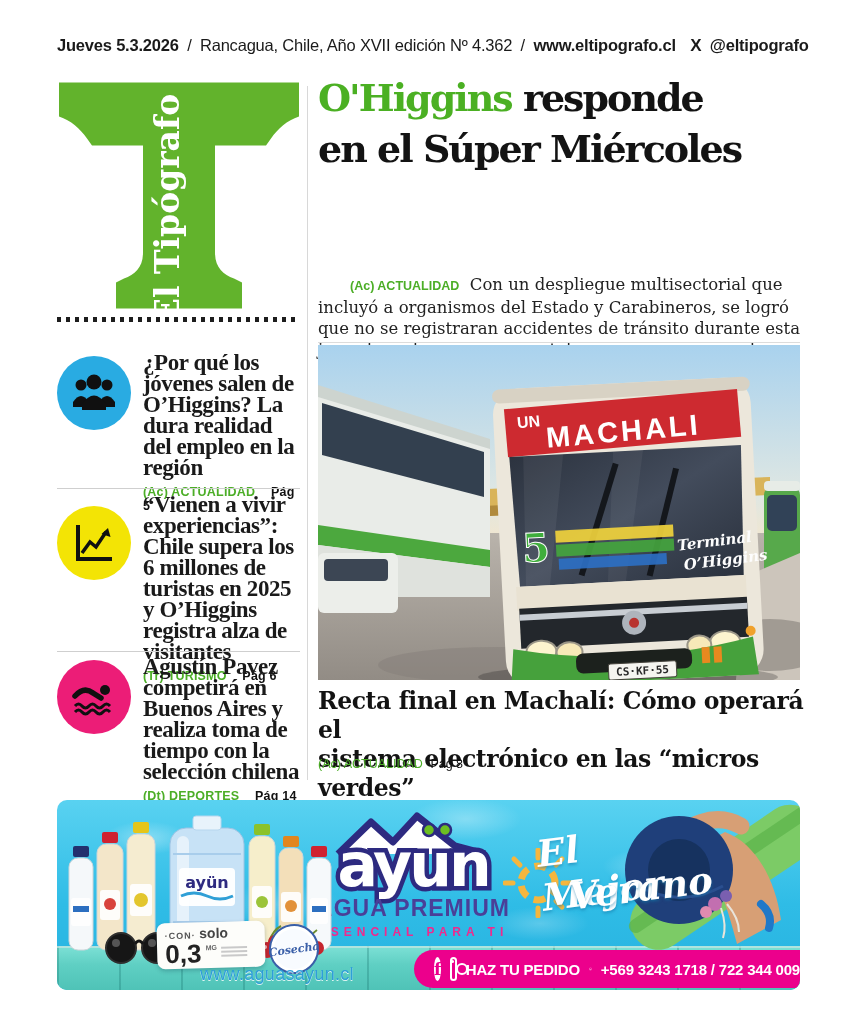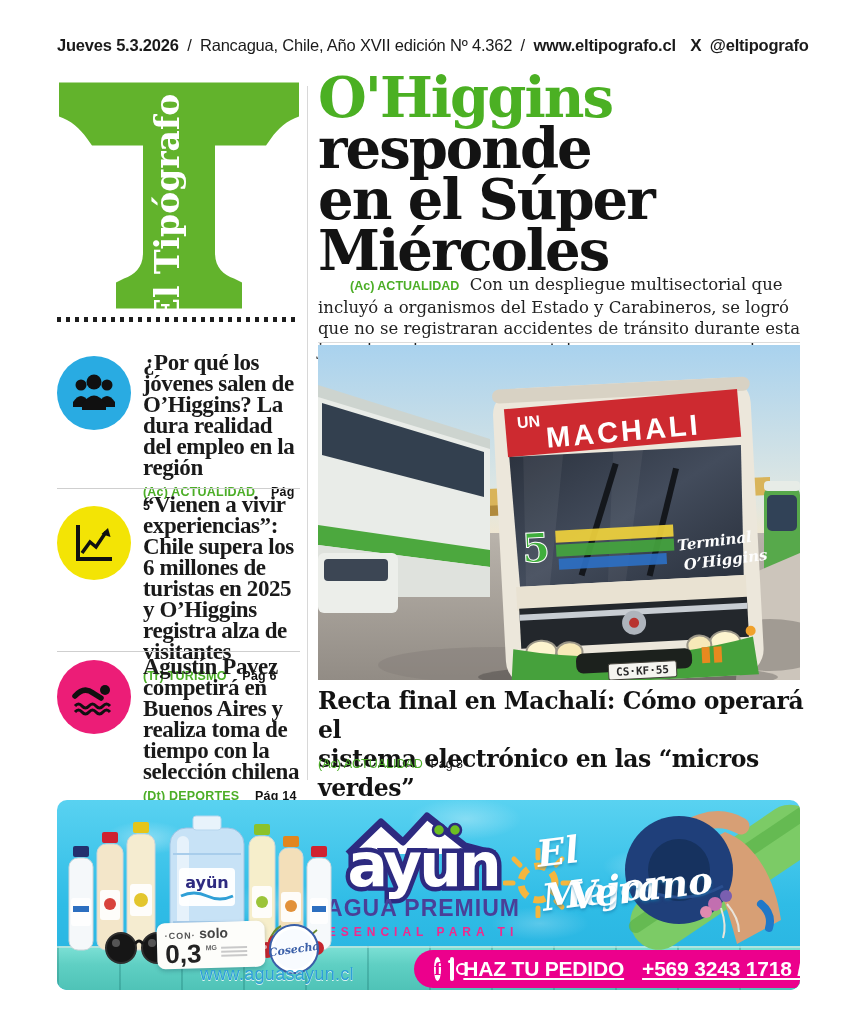--- a/index.html
+++ b/index.html
@@ -22,21 +22,21 @@
   .t-circle{position:absolute;left:0;top:4px;width:74px;height:74px;border-radius:50%;
             display:flex;align-items:center;justify-content:center;}
   .t-text{margin-left:86px;font-weight:bold;font-size:23px;line-height:21px;
           font-family:Liberation Serif, serif;letter-spacing:-.4px;}
   .kicker{font-size:12.5px;font-weight:bold;letter-spacing:.2px;margin-left:86px;margin-top:7px;}
   .kicker .code,.kicker .sec{color:#4cae27;}
   .kicker .pg{color:#111;margin-left:12px;}
   
   .mainhead{position:absolute;left:318px;top:72px;width:500px;
             font-family:"DejaVu Serif",serif;font-weight:bold;
-            font-size:56px;line-height:51px;letter-spacing:-2px;color:#131313;}
+            font-size:38px;line-height:51px;letter-spacing:-2px;color:#131313;}
   .mainhead .grn{color:#4bb023;}
   
   .lead{position:absolute;left:318px;top:257px;width:486px;font-family:"DejaVu Serif",serif;
         font-size:16.5px;line-height:21px;color:#222;}
   .lead .lk{font-family:"Liberation Sans",sans-serif;font-weight:bold;font-size:12.5px;color:#4cae27;margin-left:32px;}
   .lead .pref{font-family:"Liberation Sans",sans-serif;font-weight:bold;font-size:12.5px;color:#4cae27;}
   .rule-above-photo{position:absolute;left:318px;top:342px;width:482px;height:1px;background:#dcdcdc;}
   .photo{position:absolute;left:318px;top:345px;width:482px;height:335px;overflow:hidden;}
   
   .head2{position:absolute;left:318px;top:687px;width:500px;font-family:"DejaVu Serif",serif;
@@ -68,30 +68,30 @@
   .ad-card .l1 .solo{font-size:14px;font-weight:bold;text-transform:lowercase;letter-spacing:0;color:#444;}
   .ad-card .val{font-size:26px;font-weight:bold;color:#222;line-height:24px;display:inline-block;}
   .ad-card .unit{display:inline-block;vertical-align:top;font-size:7px;font-weight:bold;color:#666;line-height:8px;margin-top:3px;}
   .ad-card .lines{display:inline-block;vertical-align:top;margin-top:4px;}
   .ad-card .lines i{display:block;width:26px;height:2px;background:#c9c9c9;margin:2px 0;}
   .stamp{position:absolute;left:212px;top:124px;width:46px;height:46px;border-radius:50%;
          border:2px solid #3a5fa8;background:#f8fbff;transform:rotate(-8deg);
          display:flex;align-items:center;justify-content:center;
          font-family:"DejaVu Serif",serif;font-style:italic;font-weight:bold;font-size:11px;color:#3a5fa8;
          box-shadow:inset 0 0 0 3px #fff;}
-  .ayun-wrap{position:absolute;left:266px;top:8px;width:200px;height:140px;}
+  .ayun-wrap{position:absolute;left:256px;top:8px;width:200px;height:140px;}
   .sunscript{position:absolute;left:446px;top:14px;width:200px;height:120px;color:#fff;
              font-family:"DejaVu Serif",serif;font-style:italic;font-weight:bold;
              text-shadow:0 2px 3px rgba(20,120,170,.55);}
   .sunscript .l1{position:absolute;left:36px;top:8px;font-size:37px;transform:rotate(-7deg);}
   .sunscript .l2{position:absolute;left:66px;top:52px;font-size:37px;transform:rotate(-7deg);}
   .ctabar{position:absolute;right:0;bottom:2px;width:386px;height:38px;background:#ec008c;
           border-radius:19px 0 0 19px;display:flex;align-items:center;gap:9px;
           padding-left:20px;box-sizing:border-box;color:#fff;}
-  .ctabar .txt{font-size:21px;font-weight:bold;letter-spacing:-.2px;white-space:nowrap;text-decoration:underline;}
+  .ctabar .txt{font-size:15px;font-weight:bold;letter-spacing:-.2px;white-space:nowrap;}
   .fb{width:24px;height:24px;border-radius:50%;background:#fff;color:#ec008c;display:flex;
       align-items:center;justify-content:center;font-family:"DejaVu Serif",serif;
       font-weight:bold;font-size:17px;}
   .ig{width:20px;height:20px;border:2.5px solid #fff;border-radius:6px;position:relative;}
   .ig::before{content:"";position:absolute;left:4px;top:4px;width:8px;height:8px;border:2px solid #fff;border-radius:50%;}
   .ig::after{content:"";position:absolute;right:1px;top:1px;width:3px;height:3px;background:#fff;border-radius:50%;}
 </style>
 </head>
 <body>
 

